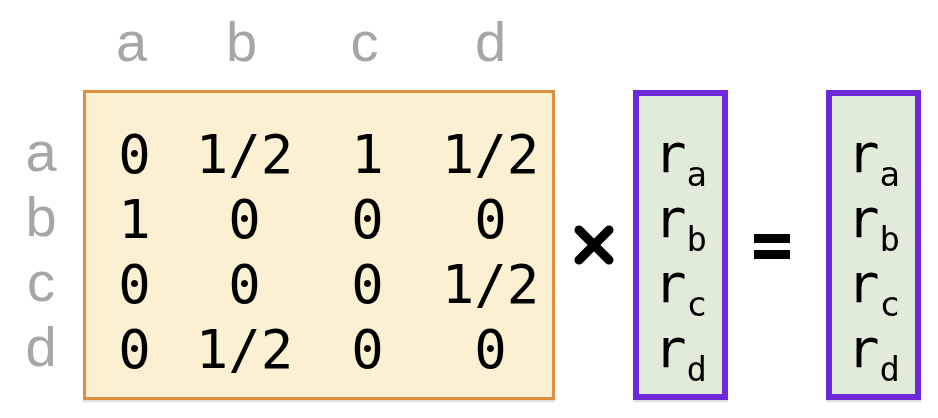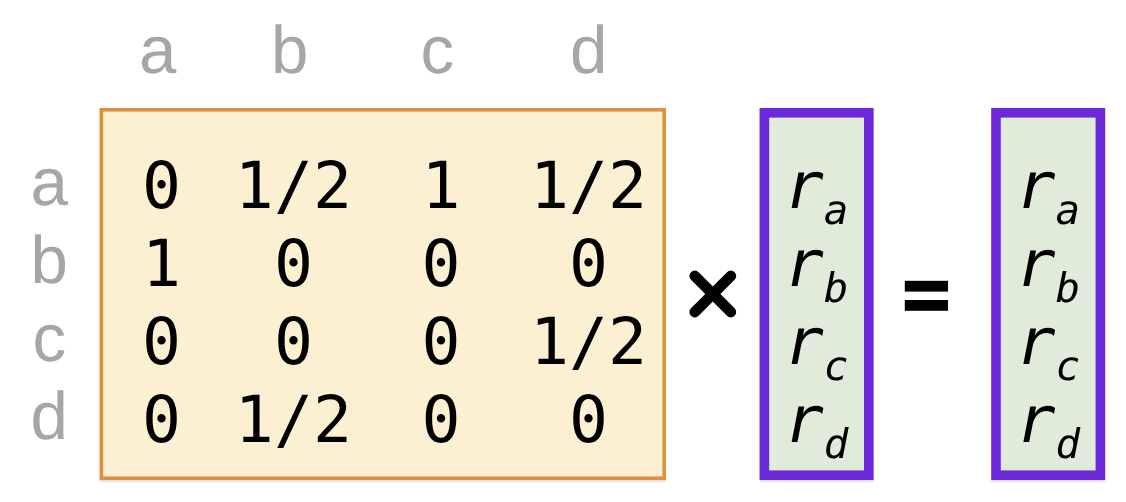--- a/index.html
+++ b/index.html
@@ -80,23 +80,22 @@
   .op-multiply { left: 562px; top: 213px; }
   .op-equals   { left: 740px; top: 215px; }
 
   
   .vector-box {
     position: absolute;
     top: 90px;
     width: 95px; height: 310px;
     box-sizing: border-box;
     background: #E1EBD9;
-    border: 8px solid #6d28d9;
+    border: 6px solid #6d28d9;
     box-shadow: 0 2px 1px rgba(0,0,0,0.12);
-    font-style: italic;
   }
   .vector-left  { left: 633px; }
   .vector-right { left: 826px; }
   .vector-grid {
     position: absolute;
     inset: 0;
     display: grid;
     grid-template-rows: repeat(4, 65px);
     padding-top: 30px;
   }

